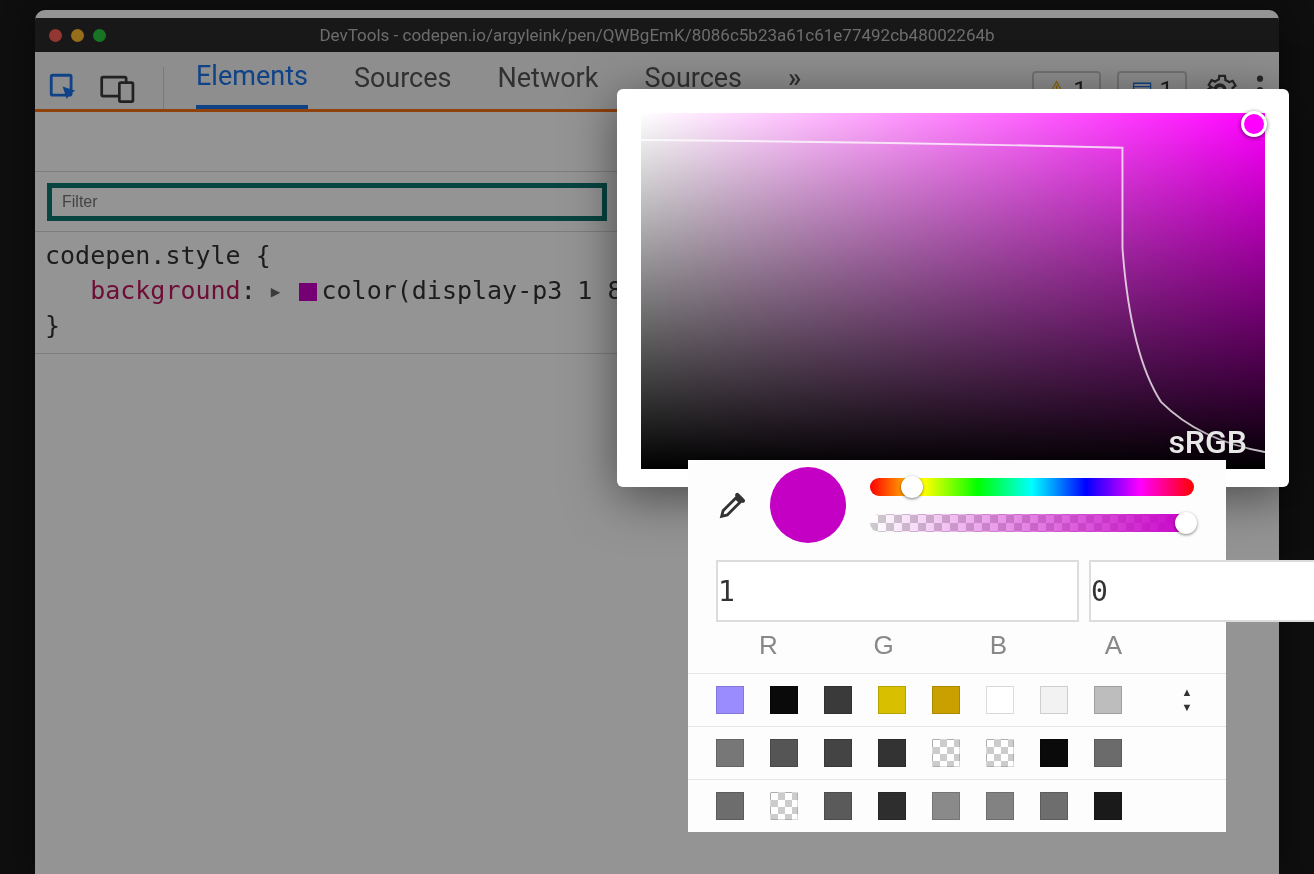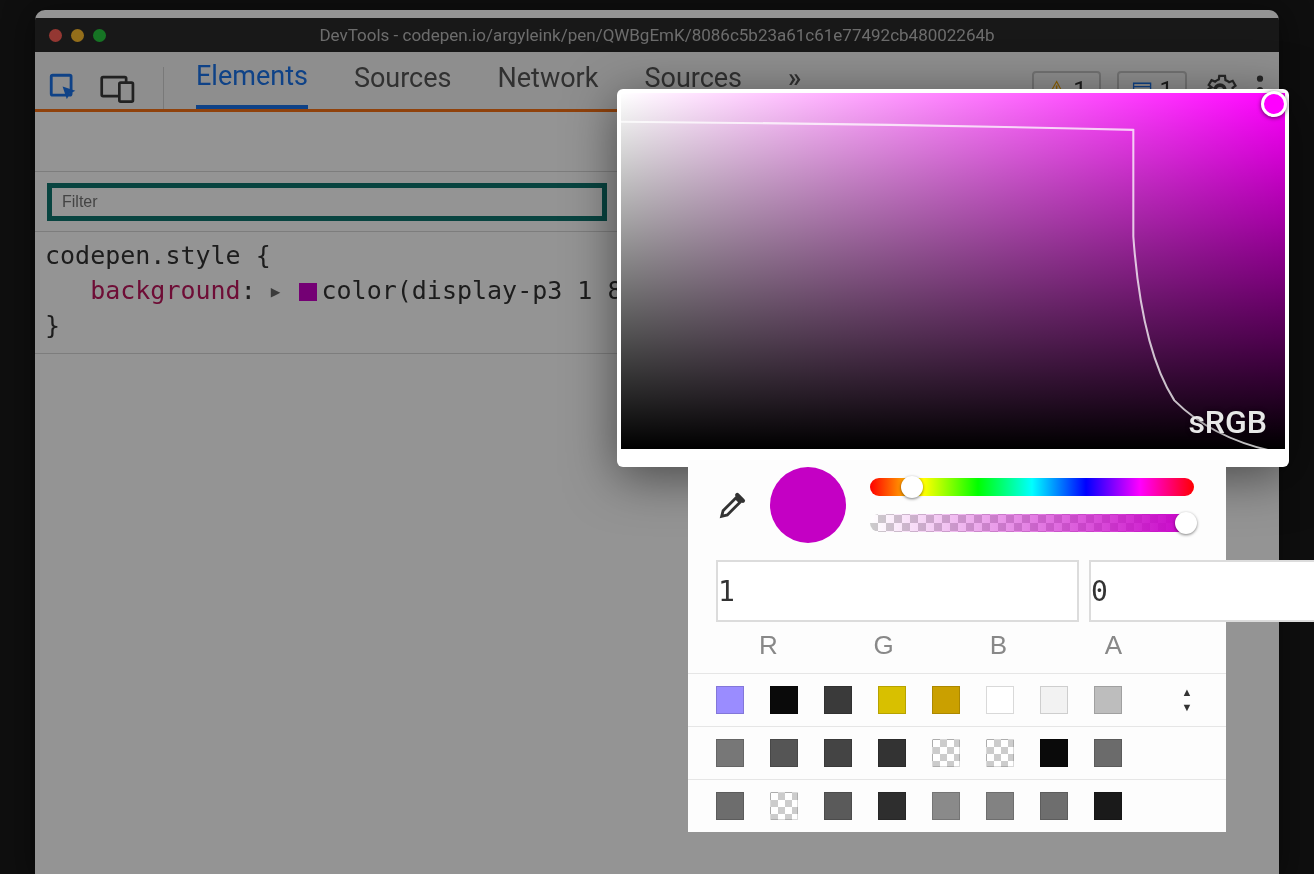--- a/index.html
+++ b/index.html
@@ -99,21 +99,21 @@
     .picker-popup {
       position: absolute;
       left: 617px; top: 89px;
       width: 672px;
       background: #fff;
       border-radius: 6px;
       box-shadow: 0 10px 50px rgba(0,0,0,0.5);
       padding-bottom: 4px;
     }
     .sat-field {
-      margin: 4px; margin-bottom: 14px;
+      margin: 24px; margin-bottom: 14px;
       height: 356px;
       border-radius: 0;
       position: relative;
       background:
         linear-gradient(to top, #000, rgba(0,0,0,0)),
         linear-gradient(to right, #fff, #ff00ff);
     }
     .gamut-line {
       position: absolute; inset: 0; pointer-events: none;
     }

